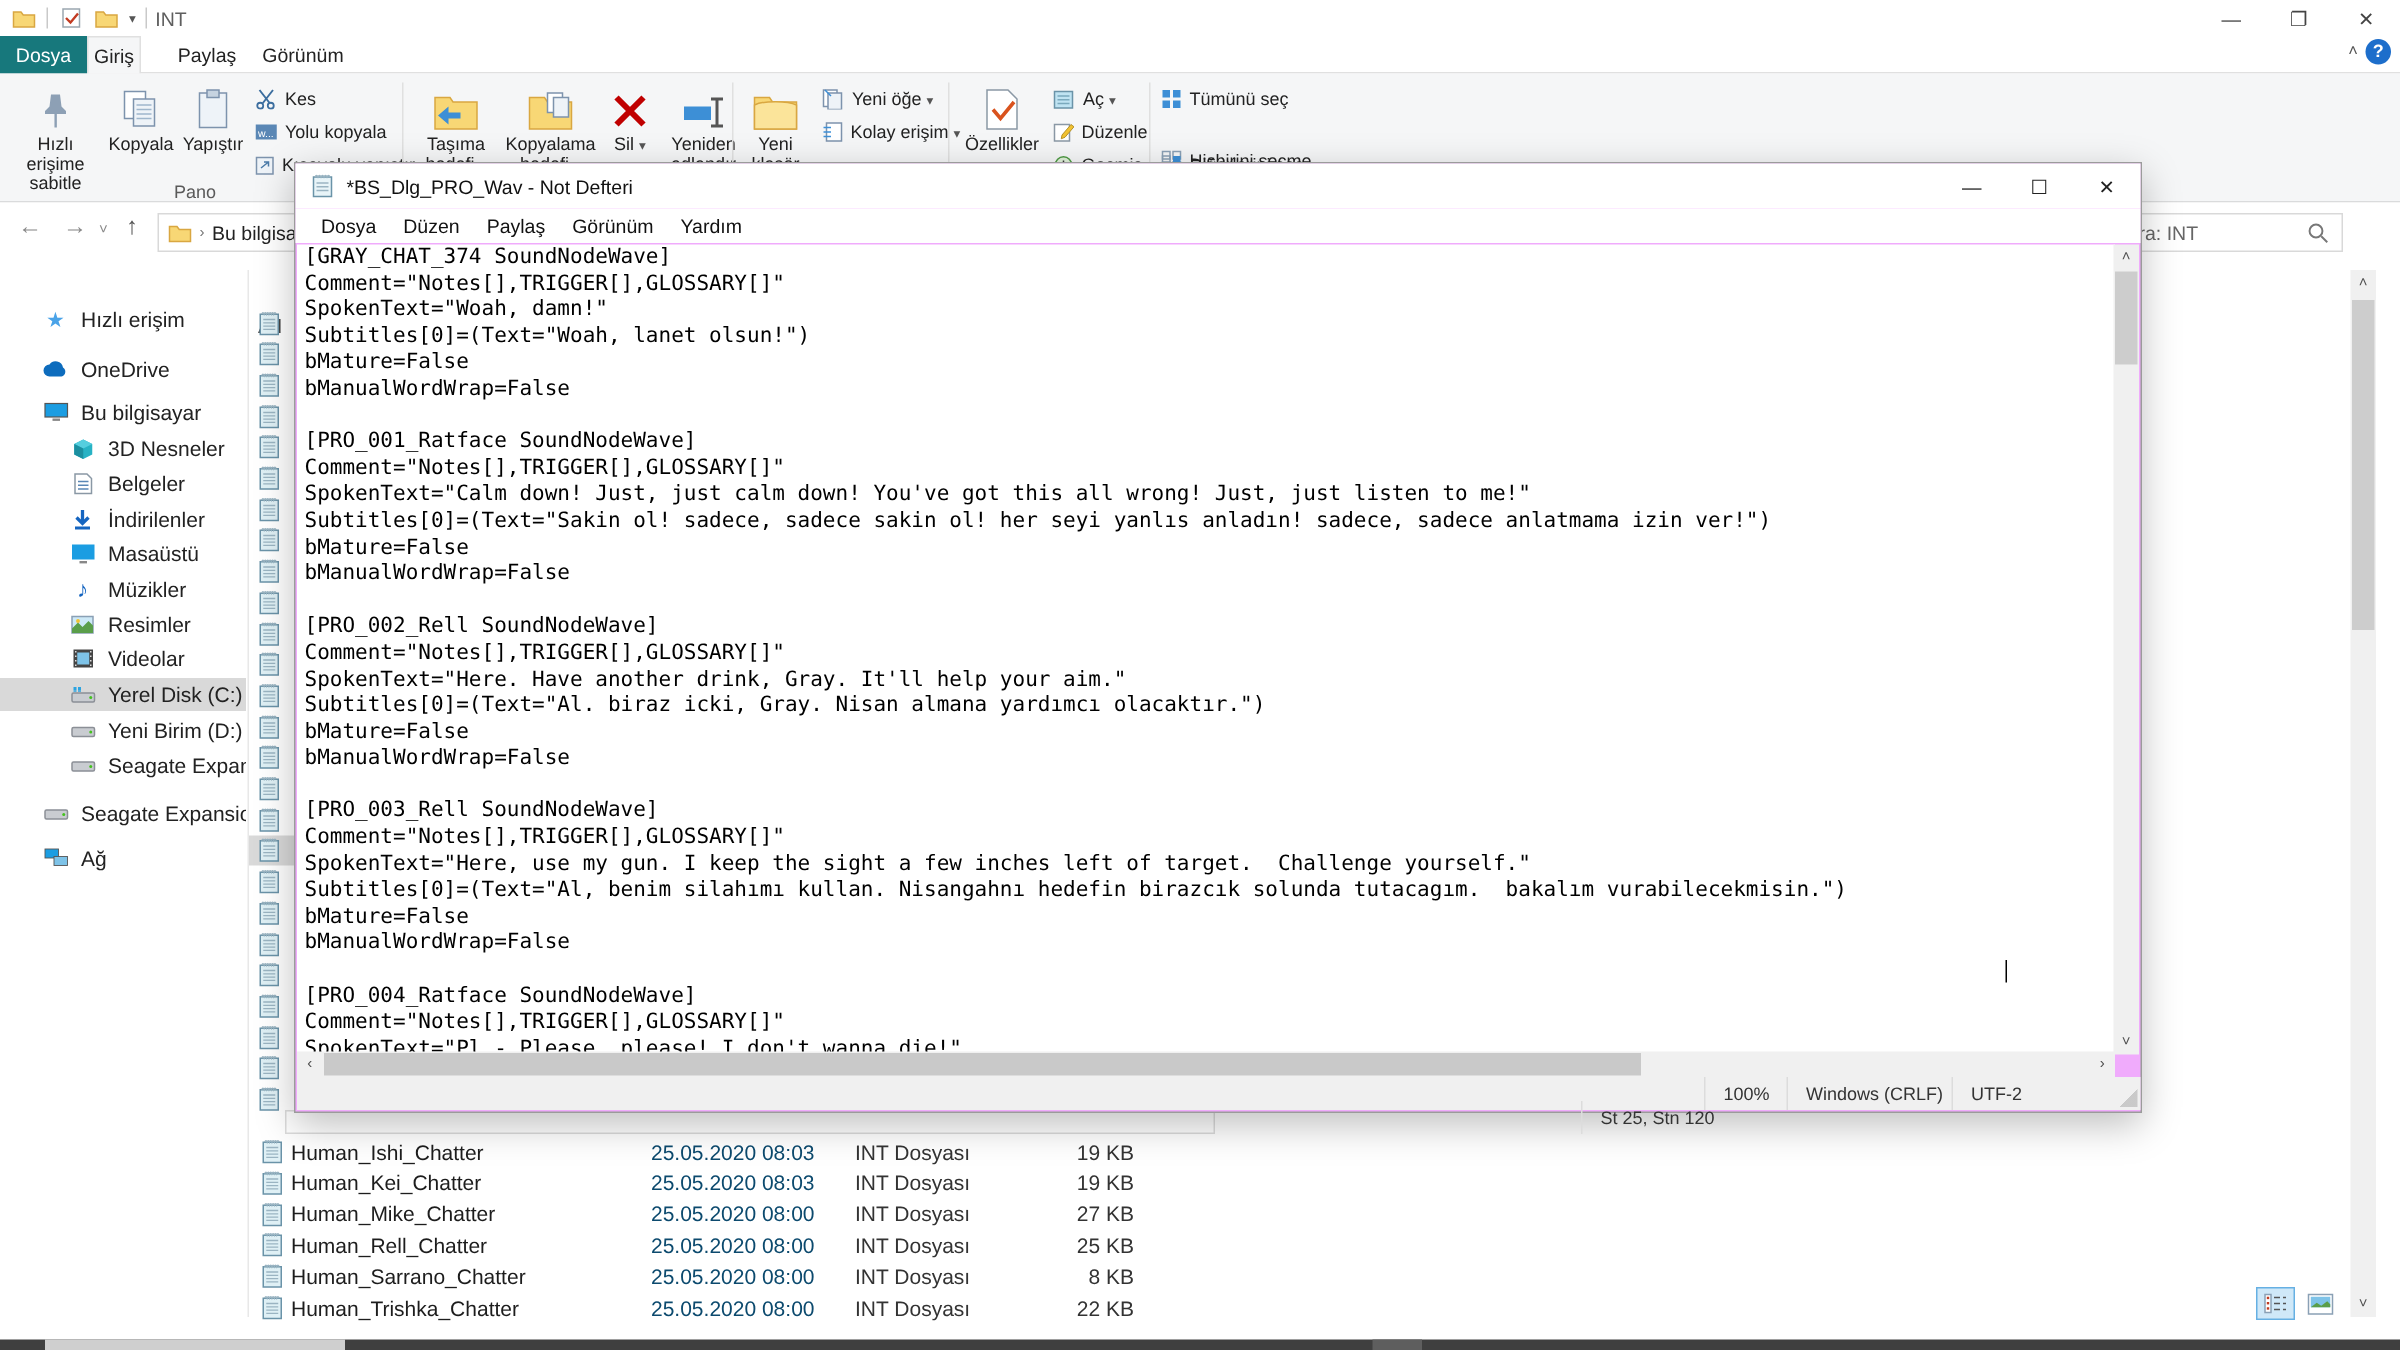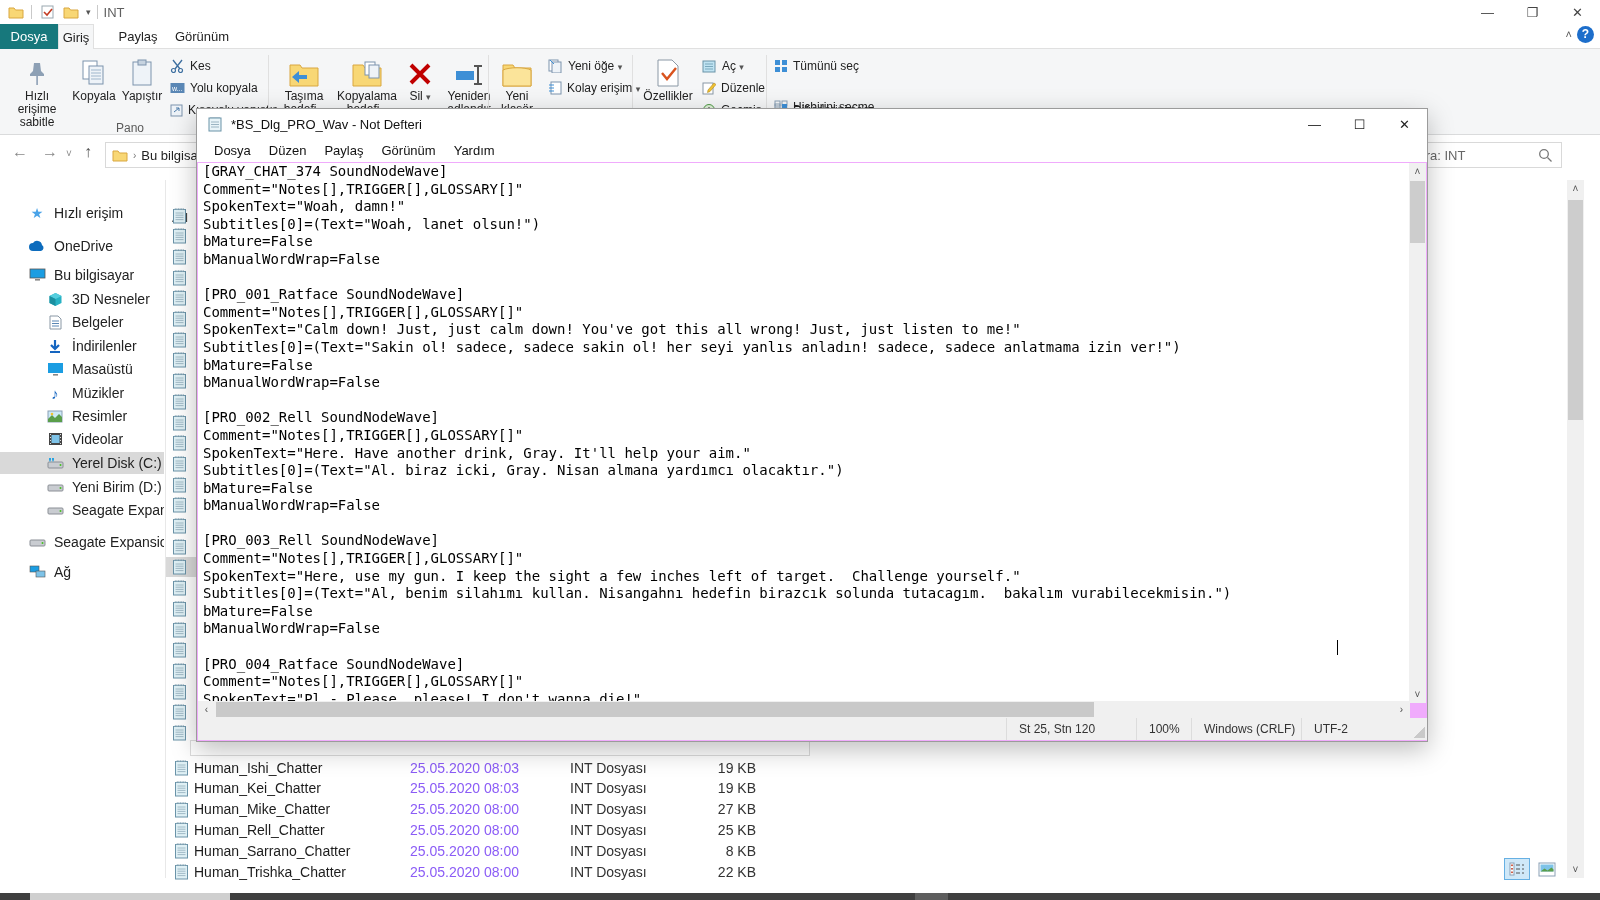--- a/index.html
+++ b/index.html
@@ -59,21 +59,21 @@
 
   
   #filepane { position:absolute; left:166px; top:178px; width:1399px; height:700px; background:#fff; }
   #col-header { position:absolute; left:6px; top:0px; height:20px; font-size:13px; color:#444;margin-top:32px; }
   .sliver-row { position:absolute; left:0; width:30px; height:20px; display:flex; align-items:center; }
   .sliver-row.hl { background:#d9d9d9; width:30px; }
   .file-row { position:absolute; left:0; width:700px; height:21px; display:flex; align-items:center;
     font-size:14px; color:#1d1d1d; }
   .file-row .nm { position:absolute; left:28px; white-space:nowrap; }
   .file-row .ic { position:absolute; left:8px; }
-  .file-row .dt { position:absolute; left:244px; color:#8b5cf6; }
+  .file-row .dt { position:absolute; left:268px; color:#0c4a6e; }
   .file-row .tp { position:absolute; left:404px; color:#333; }
   .file-row .sz { position:absolute; left:500px; width:90px; text-align:right; color:#333; }
   #hover-outline { position:absolute; left:24px; top:562px; width:620px; height:16px;
     border:1px solid #dcdcdc; }
 
   
   #exp-vscroll { position:absolute; left:1567px; top:180px; width:17px; height:698px; background:#f0f0f0; }
   #exp-vscroll .arrow { position:absolute; left:0; width:17px; height:17px; color:#505050; font-size:10px;
     text-align:center; line-height:17px; }
   #exp-vscroll .thumb { position:absolute; left:1px; top:20px; width:15px; height:220px; background:#cdcdcd; }
@@ -939,21 +939,21 @@
       <span class="thumb"></span>
       <span class="arrow" style="bottom:0;left:0;">˅</span>
     </div>
     <div id="np-hscroll">
       <span class="arrow" style="left:0;top:0;">‹</span>
       <span class="thumb"></span>
       <span class="arrow" style="right:0;top:0;">›</span>
     </div>
 
     <div id="np-status">
-      <span class="cell" style="left:808px;width:130px;">St 25, Stn 120</span>
+      <span class="cell" style="left:856px;width:130px;margin-top:16px;">St 25, Stn 120</span>
       <span class="cell" style="left:938px;width:55px;">100%</span>
       <span class="cell" style="left:993px;width:110px;">Windows (CRLF)</span>
       <span class="cell" style="left:1103px;width:100px;">UTF-2</span>
       <span id="np-grip"></span>
     </div>
   </div>
 
   <div id="taskbar-sliver">
     <span class="lite"></span>
     <span class="btnhint"></span>

